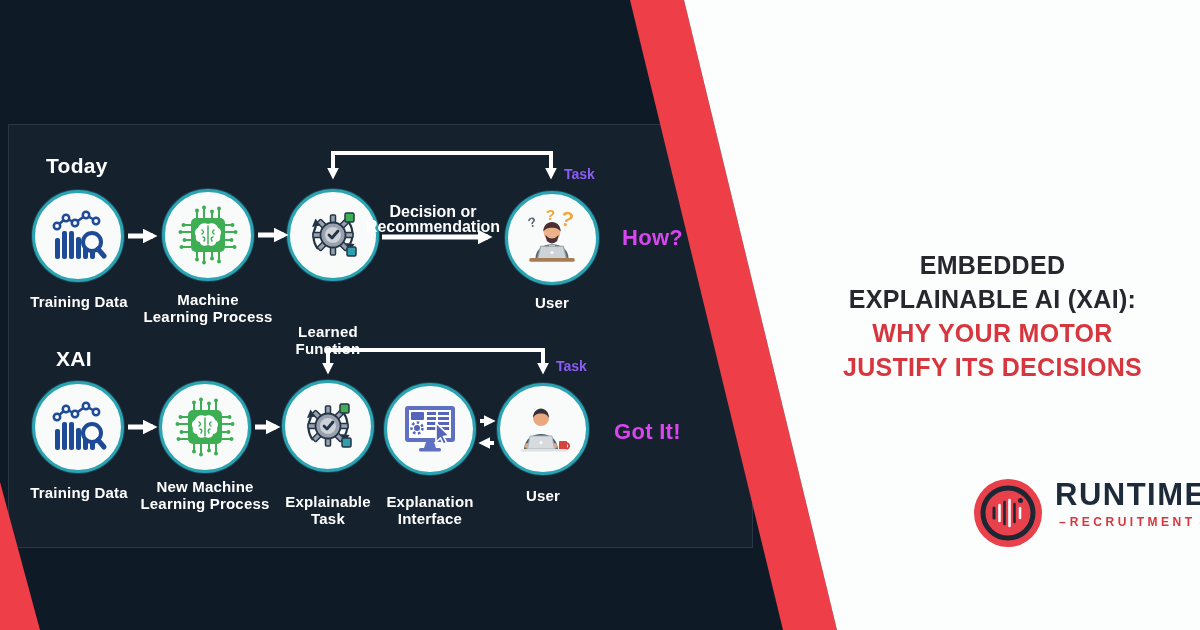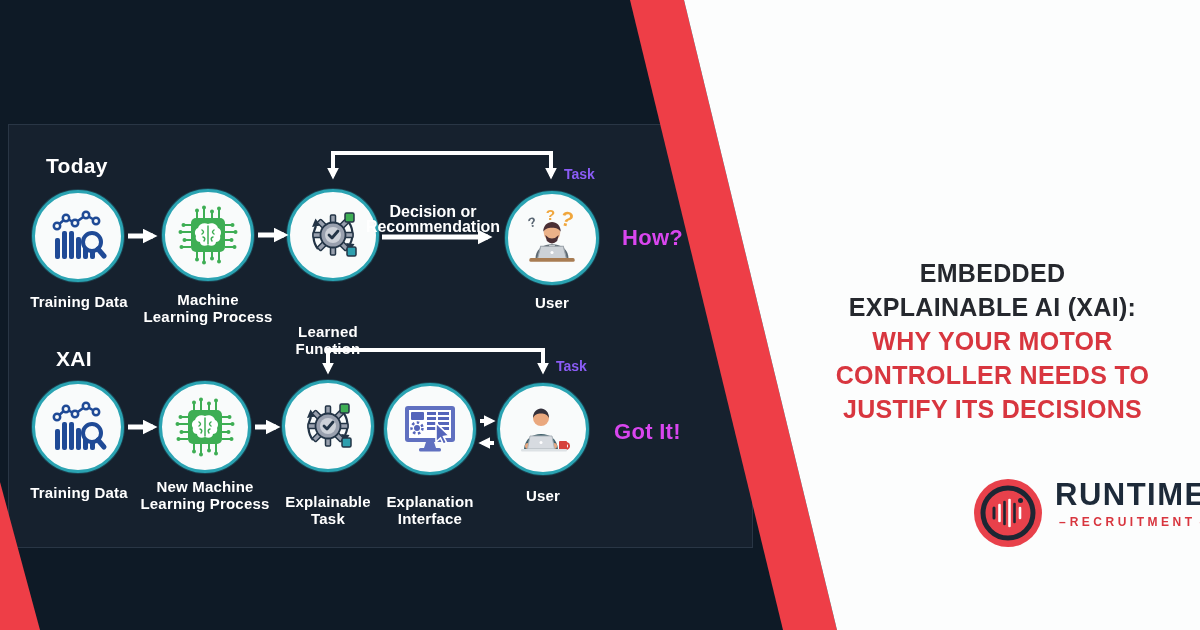--- a/index.html
+++ b/index.html
@@ -49,21 +49,21 @@
   }
   .task-label{
     position:absolute;color:#8b5cf6;font-size:14px;font-weight:bold;
   }
   .outcome{
     position:absolute;color:#d946ef;font-size:22px;font-weight:bold;letter-spacing:.3px;
   }
   .arrows{position:absolute;left:0;top:0;pointer-events:none;}
   
   .headline{
-    position:absolute;left:820px;top:256px;width:345px;
+    position:absolute;left:820px;top:248px;width:345px;
     text-align:center;font-weight:bold;font-size:25px;line-height:34px;
     letter-spacing:.3px;
   }
   .headline .dark{color:#25282e;}
   .headline .red{color:#d8363f;}
   .logo{position:absolute;left:973px;top:478px;display:flex;align-items:flex-start;}
   .logo-text{margin-left:12px;}
   .logo-wordmark{
     color:#1d2a39;font-size:31px;font-weight:bold;letter-spacing:1.5px;line-height:34px;
   }
@@ -398,21 +398,20 @@
     </g>
   </svg>
 
   <div class="red-stripe"></div>
   <div class="white-area"></div>
 
   <div class="headline">
     <div class="dark">EMBEDDED</div>
     <div class="dark">EXPLAINABLE AI (XAI):</div>
     <div class="red">WHY YOUR MOTOR</div>
-    <div class="red">CONTROLLER NEEDS TO</div>
     <div class="red">JUSTIFY ITS DECISIONS</div>
   </div>
 
   <div class="logo">
     <svg width="70" height="70" viewBox="0 0 70 70">
       <circle cx="35" cy="35" r="34" fill="#e8414b"></circle>
       <circle cx="35" cy="35" r="25" fill="none" stroke="#1d2633" stroke-width="5"></circle>
       <g stroke-linecap="round">
         <line x1="21" y1="30" x2="21" y2="40" stroke="#1d2633" stroke-width="3"></line>
         <line x1="26.5" y1="27" x2="26.5" y2="43" stroke="#ffffff" stroke-width="2.6"></line>

